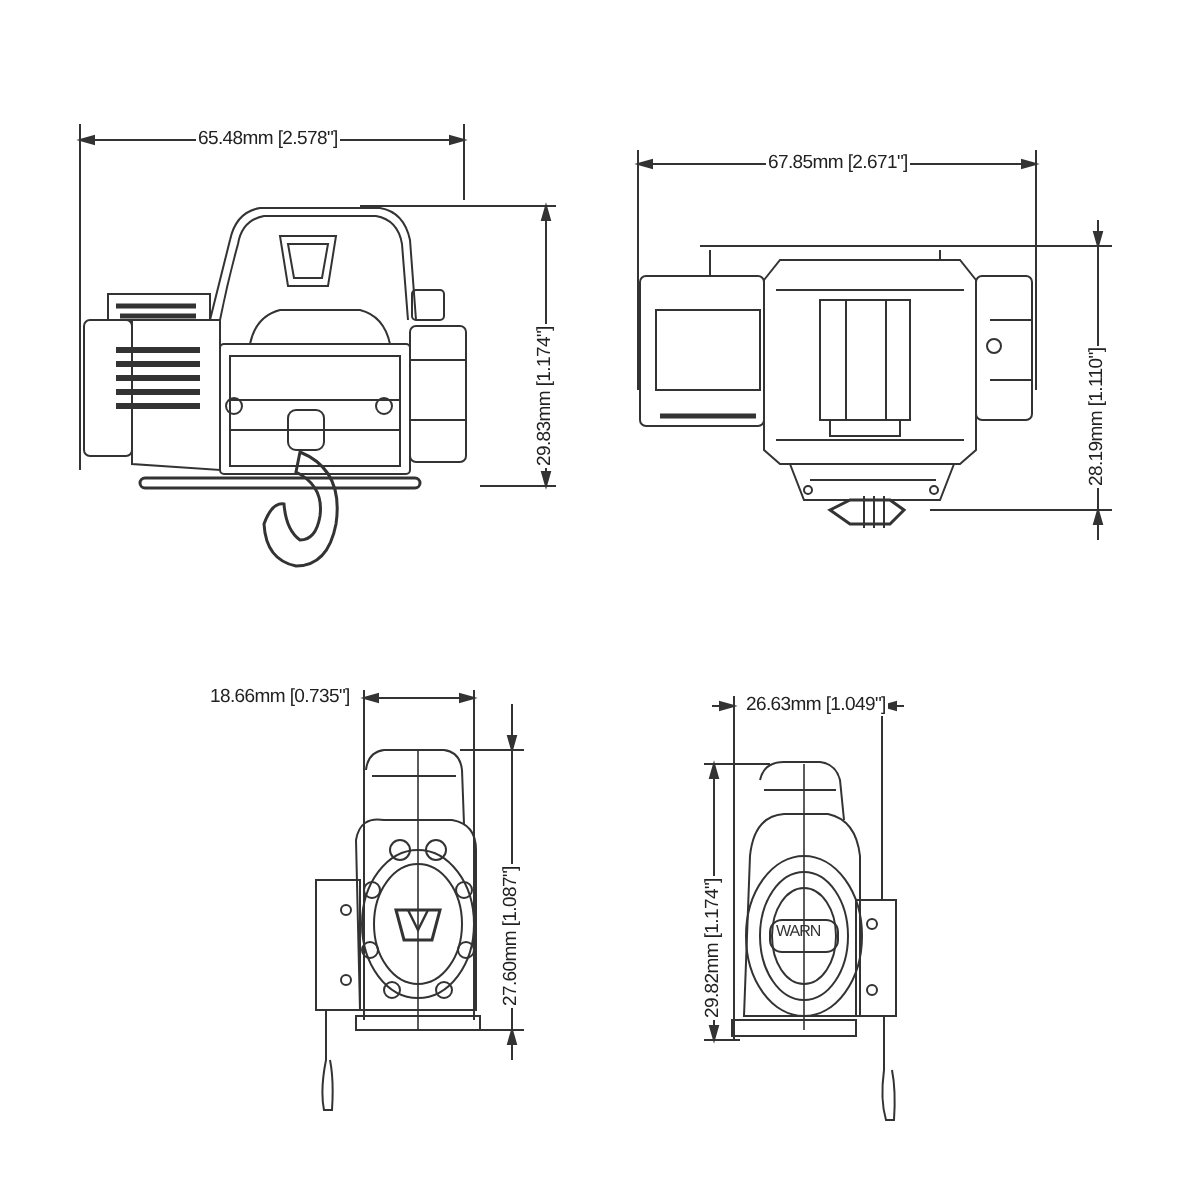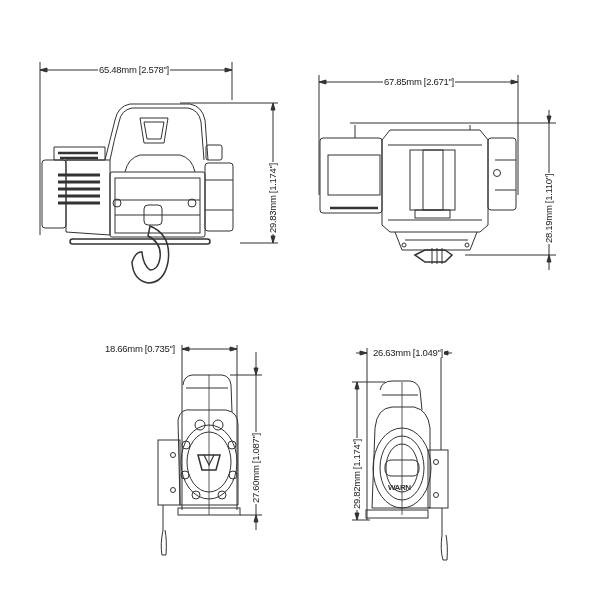--- a/index.html
+++ b/index.html
@@ -166,21 +166,21 @@
     <line x1="402" y1="382" x2="402" y2="515" stroke-width="0.8"></line>
     <rect x="366" y="510" width="62" height="8"></rect>
 
     <rect x="428" y="450" width="20" height="58"></rect>
     <circle cx="436" cy="462" r="2.5"></circle>
     <circle cx="436" cy="495" r="2.5"></circle>
     <path d="M442 508 L442 535 Q440 550 443 560 L447 560 Q448 545 446 535"></path>
   </g>
 </svg>
 
-<div style="position:absolute;left:388px;top:483px;font-size:8px;font-weight:bold;color:#333;letter-spacing:-0.5px;">WARN</div>
+<div style="position:absolute;left:388px;top:461px;font-size:8px;font-weight:normal;color:#333;letter-spacing:-0.5px;">WARN</div>
 
 <div class="dim" style="left:98px;top:64px;">65.48mm [2.578"]</div>
 <div class="dim vert" style="left:267px;top:234px;">29.83mm [1.174"]</div>
 
 <div class="dim" style="left:383px;top:76px;">67.85mm [2.671"]</div>
 <div class="dim vert" style="left:543px;top:244px;">28.19mm [1.110"]</div>
 
 <div class="dim" style="left:104px;top:343px;">18.66mm [0.735"]</div>
 <div class="dim vert" style="left:250px;top:504px;">27.60mm [1.087"]</div>
 

